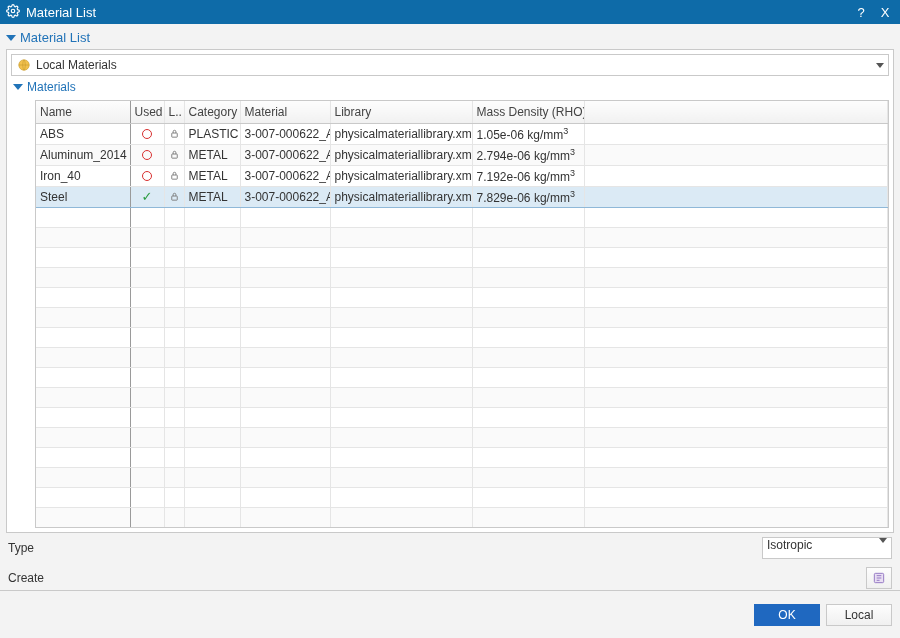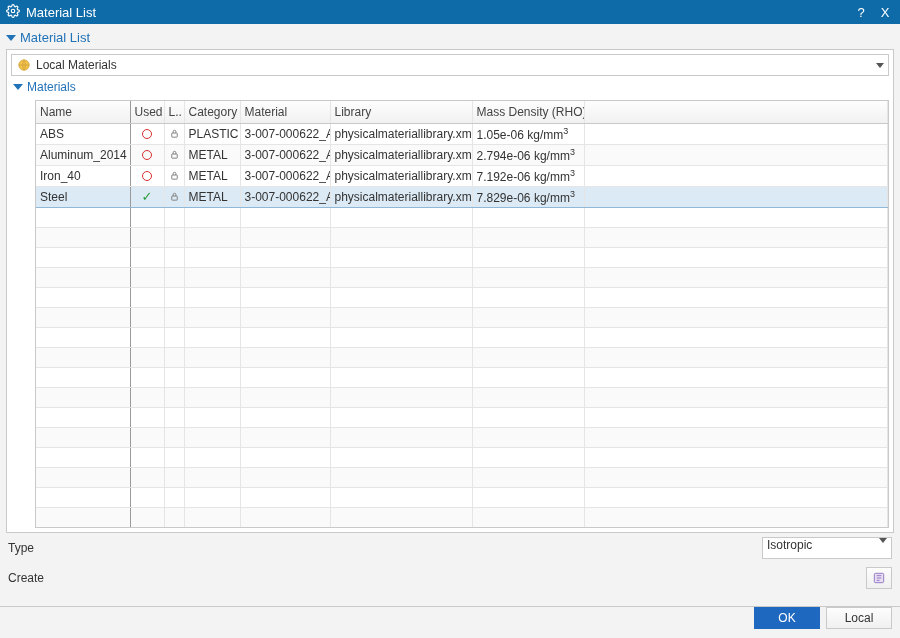--- a/index.html
+++ b/index.html
@@ -201,24 +201,24 @@
     border:1px solid var(--border);
     background: linear-gradient(#fdfdfd,#f0f0f0);
     display:flex; align-items:center; justify-content:center;
     cursor:pointer;
   }
   .create-btn svg { width:14px; height:14px; }
 
   
   .footer {
     position:absolute; left:0; right:0; bottom:0;
-    height: 32px;
+    height: 48px;
     border-top: 1px solid var(--border);
     background: var(--outer-bg);
-    display:flex; justify-content:flex-end;
+    display:flex; align-items:center; justify-content:flex-end;
     padding: 0 8px; gap:6px;
   }
   .btn {
     min-width: 66px; height:22px;
     border:1px solid var(--border);
     display:inline-flex; align-items:center; justify-content:center;
     padding: 0 10px;
     cursor:pointer;
     background: linear-gradient(#fdfdfd,#f0f0f0);
     color:#333;

